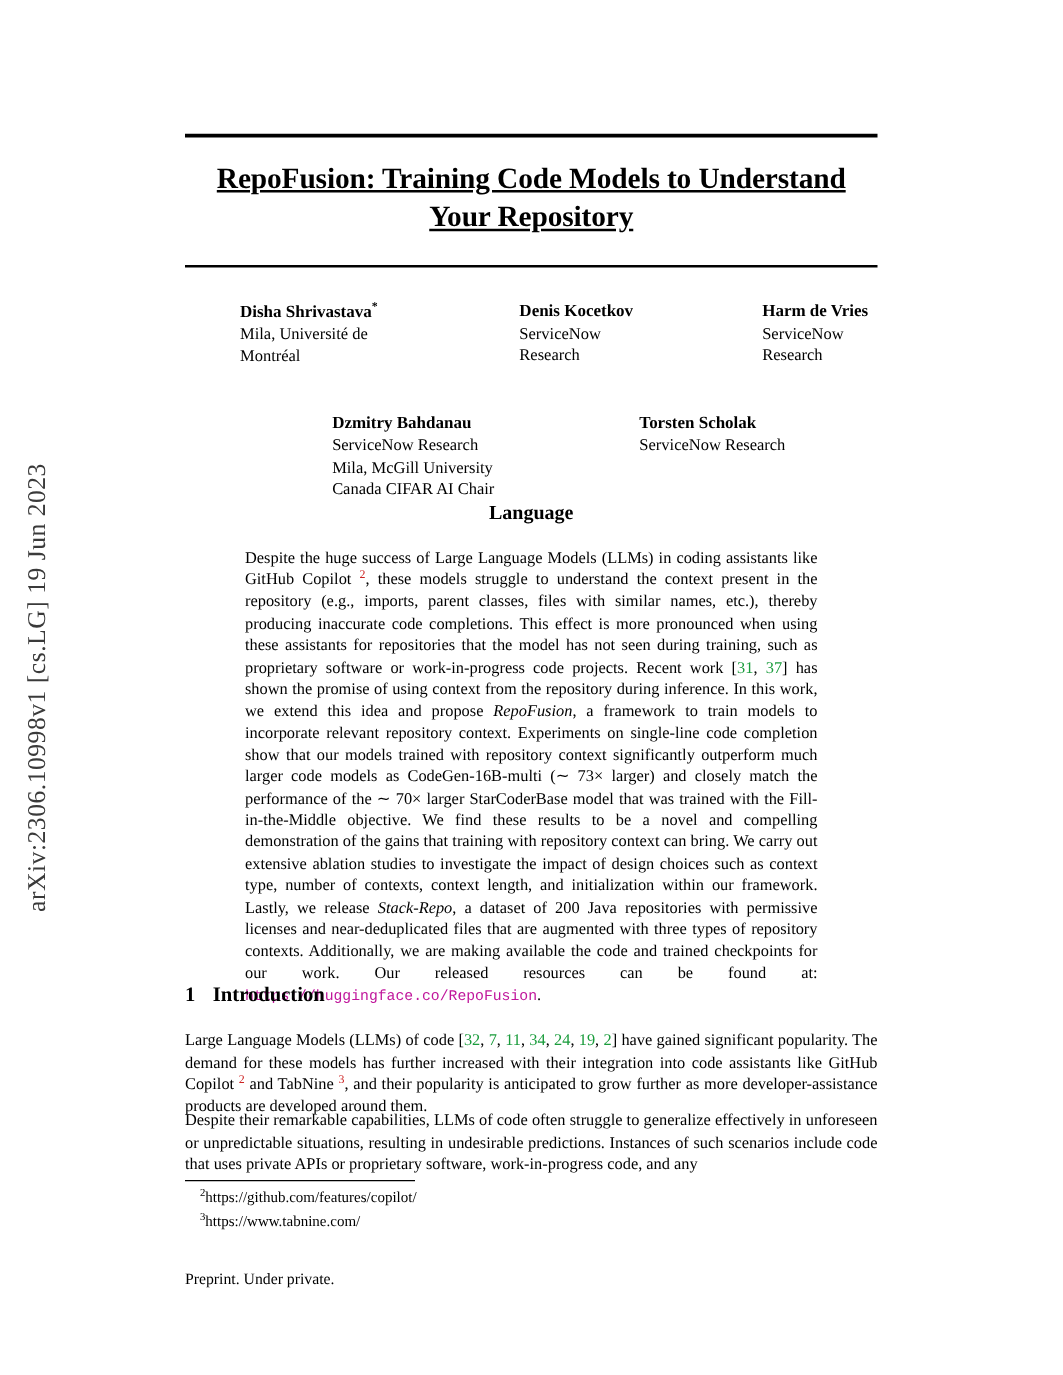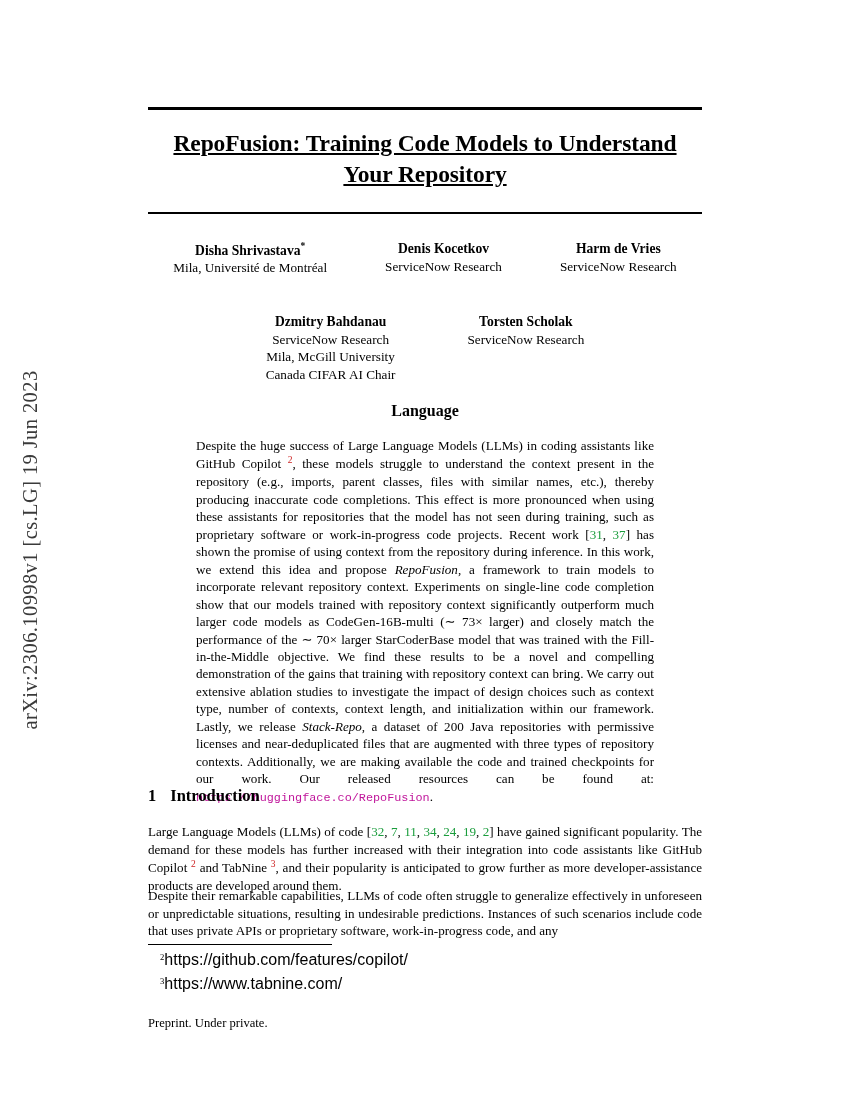--- a/index.html
+++ b/index.html
@@ -81,23 +81,23 @@
     width: 554px;
   }
   .author-row {
     display: flex;
     justify-content: center;
     width: 100%;
   }
   .author-row.row1 { gap: 58px; }
   .author-row.row2 { gap: 72px; margin-top: 36px; }
   .author {
-    text-align: center;
     font-size: 13.5px;
     line-height: 1.32;
+    margin-left: 44px;
   }
   .author .name {
     font-weight: bold;
     font-size: 13.6px;
   }
   .author .aff {
     font-size: 13.2px;
   }
   .sup {
     font-size: 9.5px;
@@ -177,22 +177,22 @@
   }
 
   .cite { color: #1a9c3c; }
   .cite-red { color: #cc2222; }
   .url {
     color: #c0169b;
     font-family: "Liberation Mono", monospace;
     font-size: 11.8px;
   }
   .mono {
-    font-family: Liberation Sans, sans-serif;
-    font-size: 16px;
+    font-family: Liberation Serif, serif;
+    font-size: 12px;
   }
   .it { font-style: italic; margin-top: 13px; }
 </style>
 </head>
 <body>
 
 <div class="arxiv-stamp">arXiv:2306.10998v1  [cs.LG]  19 Jun 2023</div>
 
 <div class="page">
 

